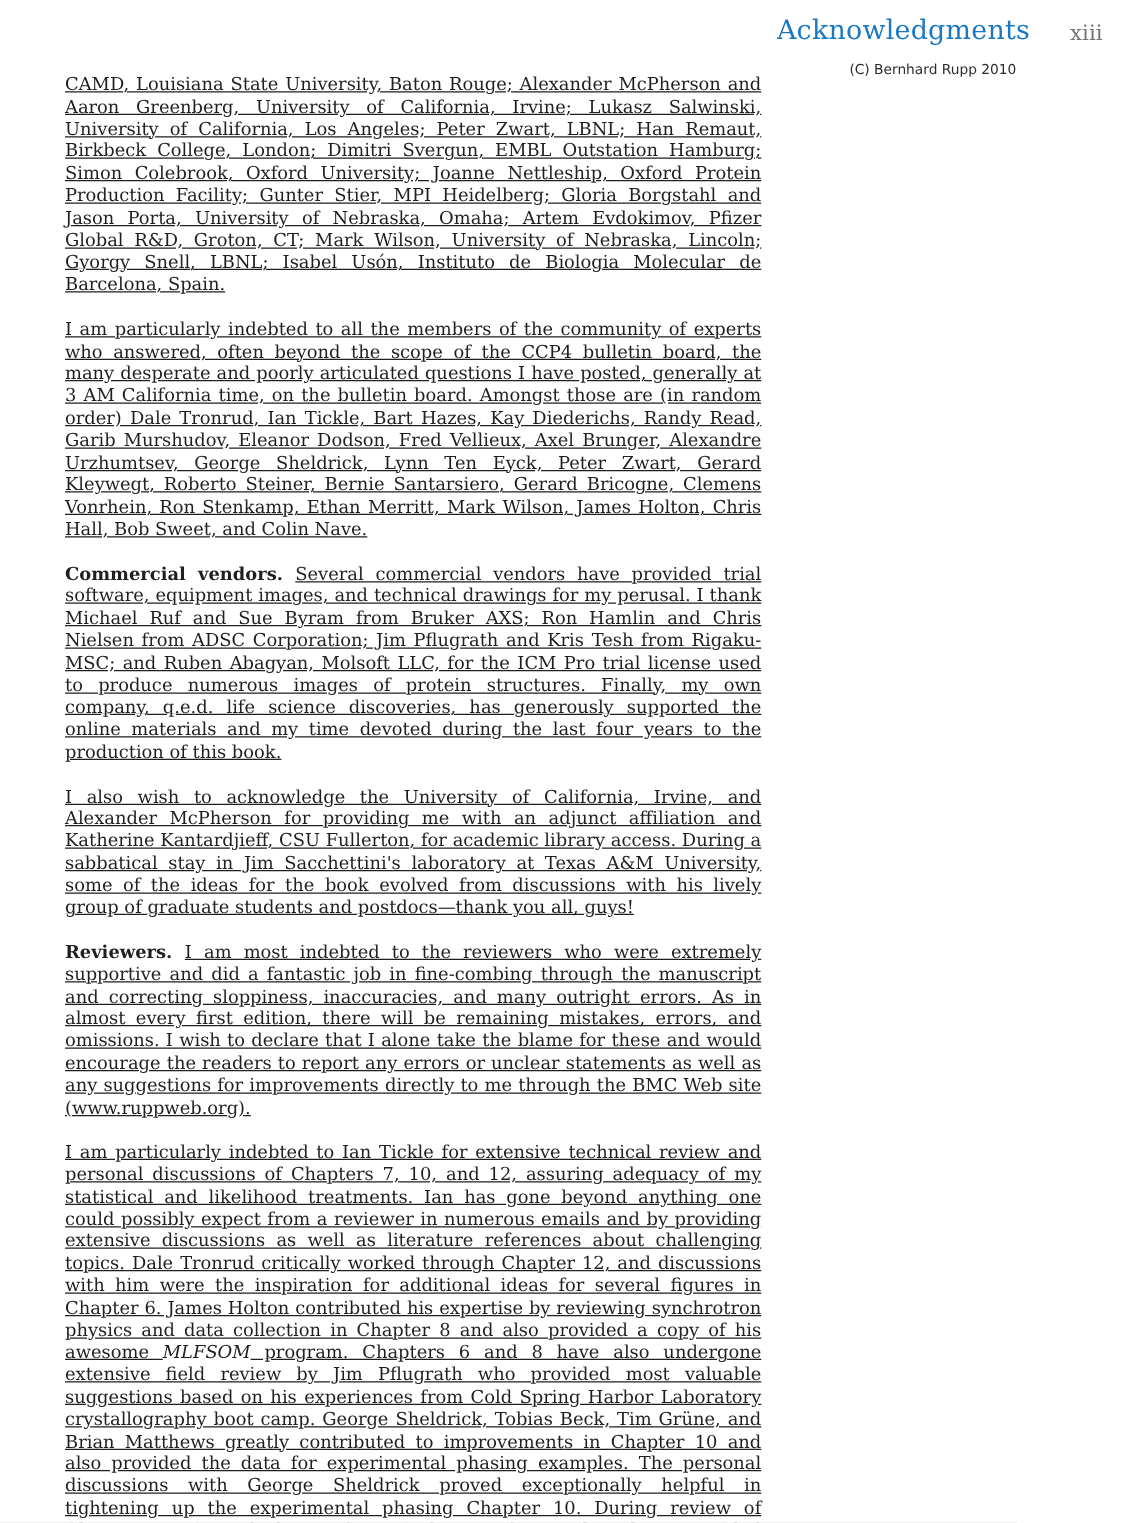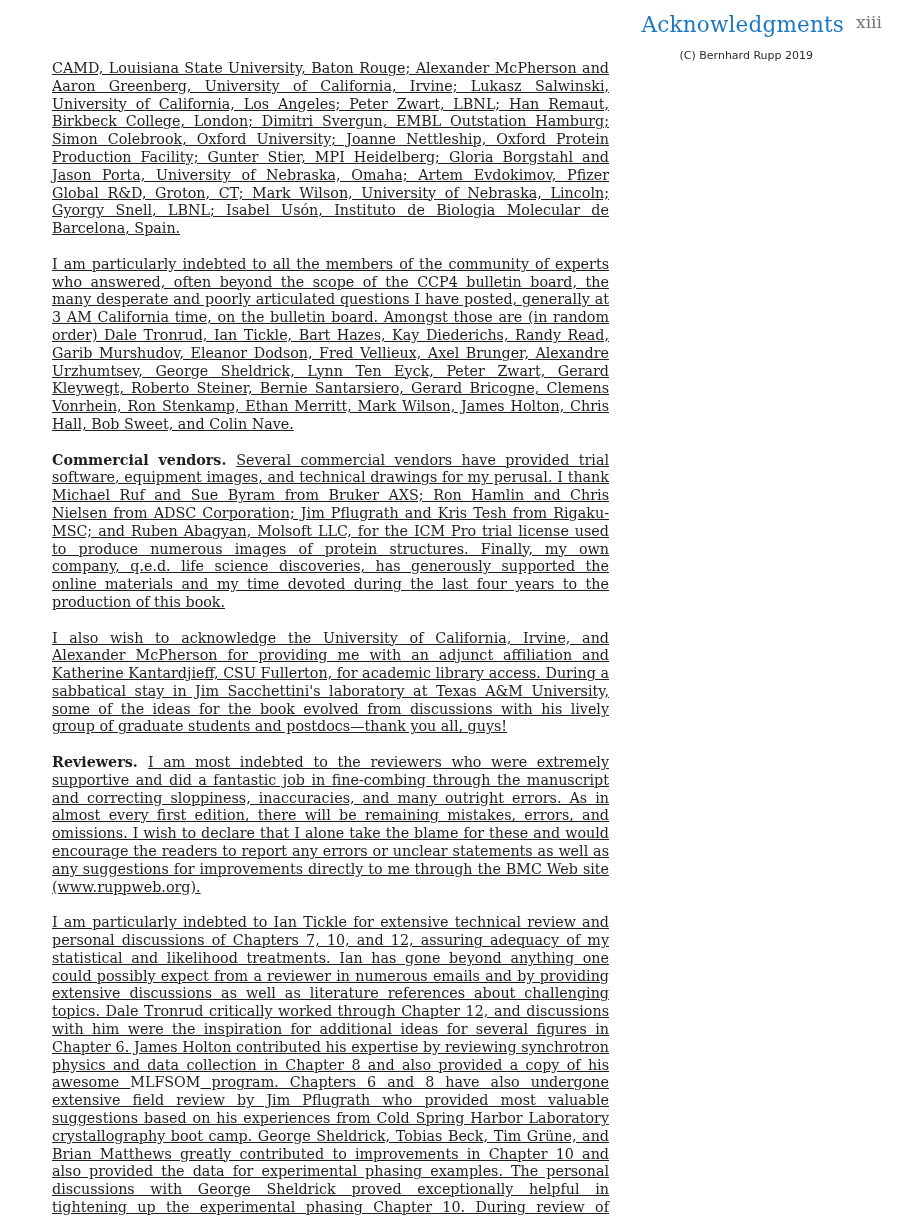--- a/index.html
+++ b/index.html
@@ -11,22 +11,22 @@
     background: #ffffff;
     font-family: "DejaVu Serif", "Liberation Serif", serif;
     color: #221e1f;
     overflow: hidden;
   }
   .header-line {
     position: absolute;
     top: 12px;
     right: 30px;
     display: flex;
-    align-items: flex-start;
-    gap: 12px;
+    align-items: flex-end;
+    gap: 32px;
   }
   .chapter-title {
     font-size: 21.5px;
     letter-spacing: 0.2px;
   }
   .page-number {
     font-size: 17px;
     color: #737373;
   }
   .copyright {
@@ -42,33 +42,33 @@
     top: 60px;
     left: 52px;
     width: 557px;
     font-size: 14.3px;
     line-height: 17.8px;
     text-align: justify;
   }
   .para { margin: 0 0 17.8px 0; }
   .para:last-child { margin-bottom: 0; }
   .seg-bold { font-weight: bold; }
-  .seg-italic { }
+  .seg-italic { font-style: italic; }
   .seg-normal { font-weight: normal; text-decoration: underline; }
 </style>
 </head>
 <body>
 
 <div class="page">
   <header>
     <div class="header-line">
       <span class="chapter-title" style="color: rgb(27, 120, 194);">Acknowledgments</span>
       <span class="page-number">xiii</span>
     </div>
-    <div class="copyright">(C) Bernhard Rupp 2019</div>
+    <div class="copyright">(C) Bernhard Rupp 2010</div>
   </header>
 
   <main class="body-text">
       <p class="para"><span class="seg-normal">CAMD, Louisiana State University, Baton Rouge; Alexander McPherson and Aaron Greenberg, University of California, Irvine; Lukasz Salwinski, University of California, Los Angeles; Peter Zwart, LBNL; Han Remaut, Birkbeck College, London; Dimitri Svergun, EMBL Outstation Hamburg; Simon Colebrook, Oxford University; Joanne Nettleship, Oxford Protein Production Facility; Gunter Stier, MPI Heidelberg; Gloria Borgstahl and Jason Porta, University of Nebraska, Omaha; Artem Evdokimov, Pfizer Global R&amp;D, Groton, CT; Mark Wilson, University of Nebraska, Lincoln; Gyorgy Snell, LBNL; Isabel Usón, Instituto de Biologia Molecular de Barcelona, Spain.</span></p>
       <p class="para"><span class="seg-normal">I am particularly indebted to all the members of the community of experts who answered, often beyond the scope of the CCP4 bulletin board, the many desperate and poorly articulated questions I have posted, generally at 3 AM California time, on the bulletin board. Amongst those are (in random order) Dale Tronrud, Ian Tickle, Bart Hazes, Kay Diederichs, Randy Read, Garib Murshudov, Eleanor Dodson, Fred Vellieux, Axel Brunger, Alexandre Urzhumtsev, George Sheldrick, Lynn Ten Eyck, Peter Zwart, Gerard Kleywegt, Roberto Steiner, Bernie Santarsiero, Gerard Bricogne, Clemens Vonrhein, Ron Stenkamp, Ethan Merritt, Mark Wilson, James Holton, Chris Hall, Bob Sweet, and Colin Nave.</span></p>
       <p class="para"><span class="seg-bold">Commercial vendors. </span><span class="seg-normal">Several commercial vendors have provided trial software, equipment images, and technical drawings for my perusal. I thank Michael Ruf and Sue Byram from Bruker AXS; Ron Hamlin and Chris Nielsen from ADSC Corporation; Jim Pflugrath and Kris Tesh from Rigaku-MSC; and Ruben Abagyan, Molsoft LLC, for the ICM Pro trial license used to produce numerous images of protein structures. Finally, my own company, q.e.d. life science discoveries, has generously supported the online materials and my time devoted during the last four years to the production of this book.</span></p>
       <p class="para"><span class="seg-normal">I also wish to acknowledge the University of California, Irvine, and Alexander McPherson for providing me with an adjunct affiliation and Katherine Kantardjieff, CSU Fullerton, for academic library access. During a sabbatical stay in Jim Sacchettini's laboratory at Texas A&amp;M University, some of the ideas for the book evolved from discussions with his lively group of graduate students and postdocs—thank you all, guys!</span></p>
       <p class="para"><span class="seg-bold">Reviewers. </span><span class="seg-normal">I am most indebted to the reviewers who were extremely supportive and did a fantastic job in fine-combing through the manuscript and correcting sloppiness, inaccuracies, and many outright errors. As in almost every first edition, there will be remaining mistakes, errors, and omissions. I wish to declare that I alone take the blame for these and would encourage the readers to report any errors or unclear statements as well as any suggestions for improvements directly to me through the BMC Web site (www.ruppweb.org).</span></p>
       <p class="para"><span class="seg-normal">I am particularly indebted to Ian Tickle for extensive technical review and personal discussions of Chapters 7, 10, and 12, assuring adequacy of my statistical and likelihood treatments. Ian has gone beyond anything one could possibly expect from a reviewer in numerous emails and by providing extensive discussions as well as literature references about challenging topics. Dale Tronrud critically worked through Chapter 12, and discussions with him were the inspiration for additional ideas for several figures in Chapter 6. James Holton contributed his expertise by reviewing synchrotron physics and data collection in Chapter 8 and also provided a copy of his awesome </span><span class="seg-italic">MLFSOM</span><span class="seg-normal"> program. Chapters 6 and 8 have also undergone extensive field review by Jim Pflugrath who provided most valuable suggestions based on his experiences from Cold Spring Harbor Laboratory crystallography boot camp. George Sheldrick, Tobias Beck, Tim Grüne, and Brian Matthews greatly contributed to improvements in Chapter 10 and also provided the data for experimental phasing examples. The personal discussions with George Sheldrick proved exceptionally helpful in tightening up the experimental phasing Chapter 10. During review of Chapters 7, 9, and the mathematical appendix Mark Wilson provided valuable suggestions and review. Chapter 4 would not have been possible without the review, corrections,</span></p>
     </main>

